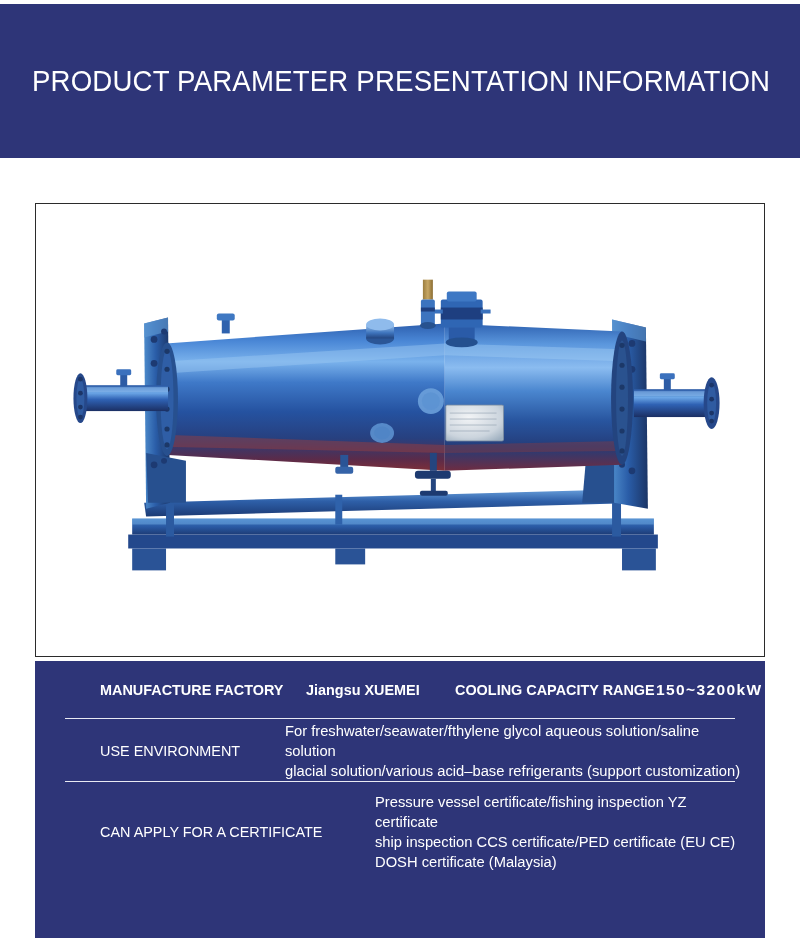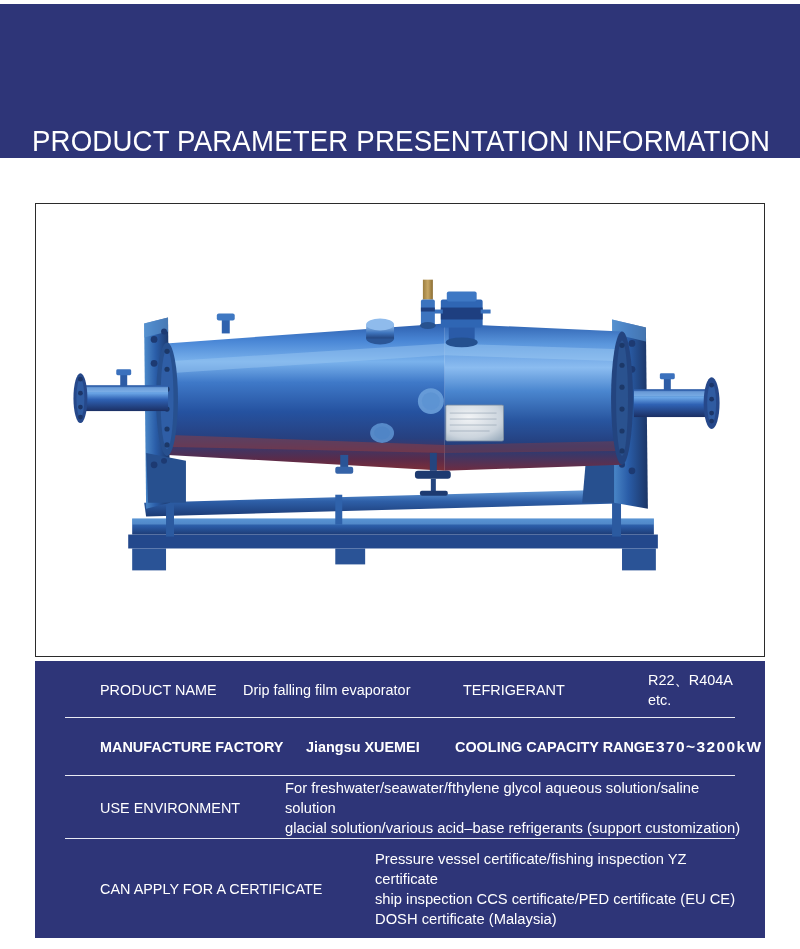--- a/index.html
+++ b/index.html
@@ -18,21 +18,21 @@
 
   
   .header-banner {
     position: absolute;
     left: 0;
     top: 4px;
     width: 800px;
     height: 154px;
     background: #2e3578;
     display: flex;
-    align-items: flex-end;
+    align-items: center;
     justify-content: center;
   }
   .header-title {
     color: #ffffff;
     font-size: 30px;
     letter-spacing: 0.2px;
     font-weight: 400;
     transform: scaleX(0.92);
     transform-origin: center;
     white-space: nowrap;
@@ -349,33 +349,26 @@
         <rect x="380" y="268" width="36" height="8" rx="3" fill="#1d3a70"></rect>
         <rect x="396" y="276" width="5" height="14" fill="#24457f"></rect>
         <rect x="385" y="288" width="28" height="5" rx="2" fill="#1d3a70"></rect>
       </g>
     </svg>
   </div>
 </div>
 
 <div class="spec-panel">
 
-  <div class="spec-row r1">
-    <span class="cell c-label">PRODUCT NAME</span>
-    <span class="cell c-value">Drip falling film evaporator</span>
-    <span class="cell c-label2">TEFRIGERANT</span>
-    <span class="cell c-value2">R22、R404A etc.</span>
-    <div class="divider" style="bottom:0;"></div>
-  </div>
 
   <div class="spec-row r2">
     <span class="cell c-label">MANUFACTURE FACTORY</span>
     <span class="cell c-value">Jiangsu XUEMEI</span>
     <span class="cell c-label2">COOLING CAPACITY RANGE</span>
-    <span class="cell wide c-value2">370~3200kW</span>
+    <span class="cell wide c-value2">150~3200kW</span>
     <div class="divider" style="bottom:0;"></div>
   </div>
 
   <div class="spec-row r3">
     <span class="cell c-label">USE ENVIRONMENT</span>
     <span class="cell c-value">For freshwater/seawater/fthylene glycol aqueous solution/saline solution
 glacial solution/various acid–base refrigerants (support customization)</span>
     <div class="divider" style="bottom:0;"></div>
   </div>
 

